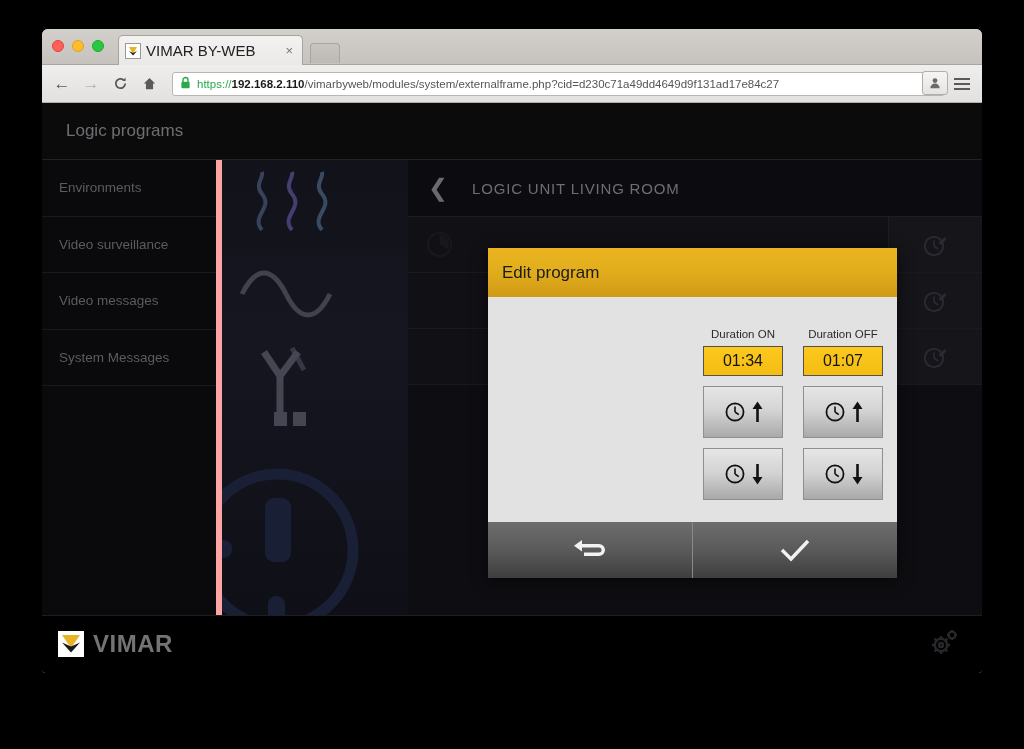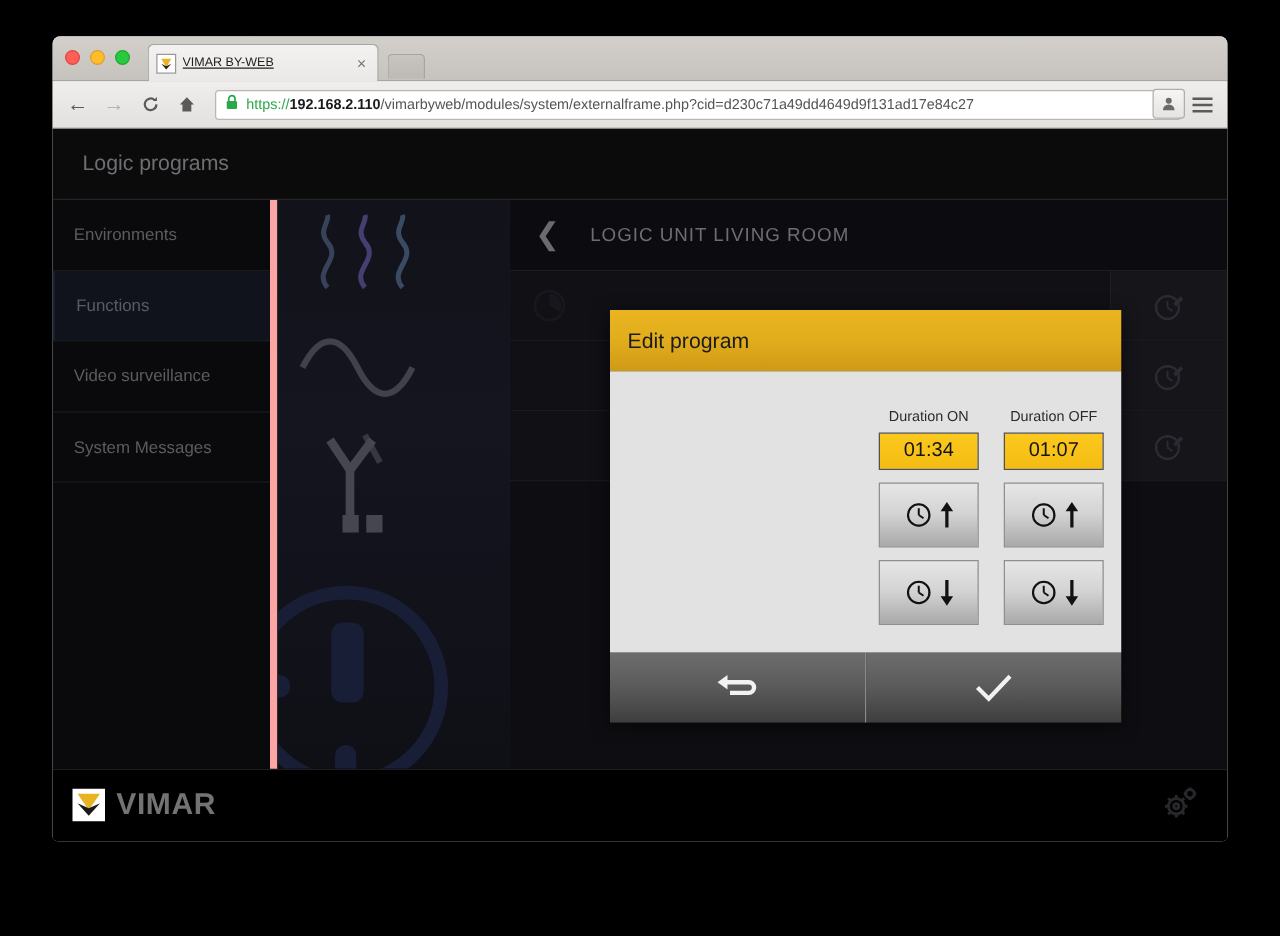--- a/index.html
+++ b/index.html
@@ -60,26 +60,25 @@
   }
   .tab-favicon {
     width: 16px; height: 16px;
     background: #fff;
     border: 1px solid #999;
     display: flex; align-items: center; justify-content: center;
     flex-shrink: 0;
     margin-right: 5px;
   }
   .tab-label {
-    font-size: 10px;
+    font-size: 15px;
     color: #222;
     white-space: nowrap;
     overflow: hidden;
     flex: 1;
-    text-decoration: underline;
   }
   .tab-close {
     font-size: 13px;
     color: #777;
     padding: 0 3px;
     line-height: 1;
   }
   .tab-new {
     position: absolute;
     left: 268px;
@@ -436,25 +435,25 @@
     <div class="app-header">
       <div class="page-title-right">Logic programs</div>
     </div>
 
     <div class="app-body">
 
       <div class="sidebar">
         <div class="side-item">
           <span>Environments</span>
         </div>
-        <div class="side-item active">
-          <span>Functions</span>
+        <div class="side-item">
+          <span>Video surveillance</span>
         </div>
         <div class="side-item">
-          <span>Video surveillance</span>
+          <span>Video messages</span>
         </div>
         <div class="side-item">
           <span>System Messages</span>
         </div>
       </div>
 
       <div class="content">
 
         <div class="bg-art">
           <svg width="186" height="70" style="left:22px; top:8px;">

